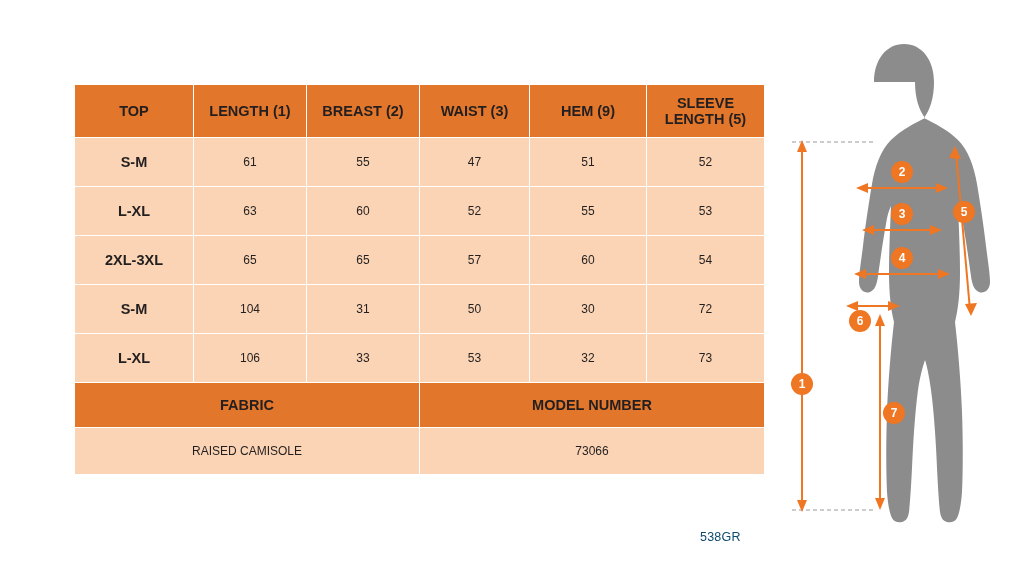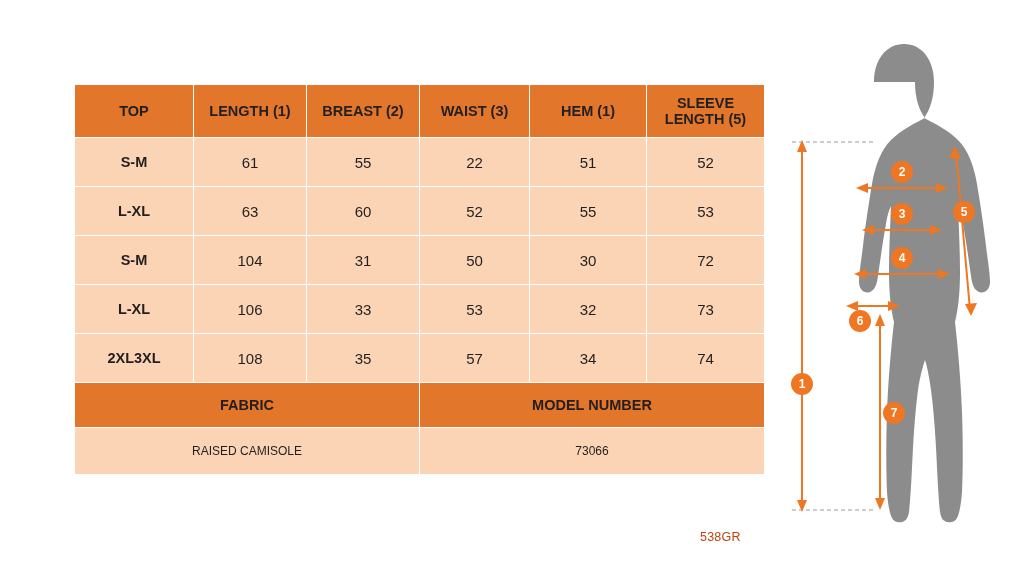--- a/index.html
+++ b/index.html
@@ -43,21 +43,21 @@
     background: #e2762b;
     color: #231f20;
     font-weight: bold;
     height: 50px;
     line-height: 1.12;
     font-size: 14.5px;
   }
   tr.data-row td {
     background: #fad4b4;
     height: 46px;
-    font-size: 15px;
+    font-size: 12px;
   }
   tr.data-row td.rowlabel {
     font-weight: bold;
     font-size: 14.5px;
   }
   tr.fabric-header td {
     background: #e2762b;
     font-weight: bold;
     height: 42px;
     font-size: 14.5px;
@@ -65,21 +65,21 @@
   tr.fabric-row td {
     background: #fad4b4;
     height: 44px;
     font-size: 12px;
   }
   .code-label {
     position: absolute;
     left: 700px;
     top: 530px;
     font-size: 12.5px;
-    color: #c2410c;
+    color: #0c4a6e;
     letter-spacing: 0.2px;
   }
   
   .figure-panel {
     position: absolute;
     left: 770px;
     top: 20px;
     width: 254px;
     height: 556px;
   }
@@ -106,65 +106,65 @@
         <col style="width:117px">
         <col style="width:118px">
       </colgroup>
       <tbody>
 
         <tr class="header-row">
           <td>TOP</td>
           <td>LENGTH (1)</td>
           <td>BREAST (2)</td>
           <td>WAIST (3)</td>
-          <td>HEM (1)</td>
+          <td>HEM (9)</td>
           <td>SLEEVE LENGTH (5)</td>
         </tr>
 
         <tr class="data-row">
           <td class="rowlabel">S-M</td>
           <td>61</td>
           <td>55</td>
-          <td>22</td>
+          <td>47</td>
           <td>51</td>
           <td>52</td>
         </tr>
         <tr class="data-row">
           <td class="rowlabel">L-XL</td>
           <td>63</td>
           <td>60</td>
           <td>52</td>
           <td>55</td>
           <td>53</td>
         </tr>
+        <tr class="data-row">
+          <td class="rowlabel">2XL-3XL</td>
+          <td>65</td>
+          <td>65</td>
+          <td>57</td>
+          <td>60</td>
+          <td>54</td>
+        </tr>
 
 
         <tr class="data-row">
           <td class="rowlabel">S-M</td>
           <td>104</td>
           <td>31</td>
           <td>50</td>
           <td>30</td>
           <td>72</td>
         </tr>
         <tr class="data-row">
           <td class="rowlabel">L-XL</td>
           <td>106</td>
           <td>33</td>
           <td>53</td>
           <td>32</td>
           <td>73</td>
-        </tr>
-        <tr class="data-row">
-          <td class="rowlabel">2XL3XL</td>
-          <td>108</td>
-          <td>35</td>
-          <td>57</td>
-          <td>34</td>
-          <td>74</td>
         </tr>
 
         <tr class="fabric-header">
           <td colspan="3">FABRIC</td>
           <td colspan="3">MODEL NUMBER</td>
         </tr>
         <tr class="fabric-row">
           <td colspan="3">RAISED CAMISOLE</td>
           <td colspan="3">73066</td>
         </tr>

